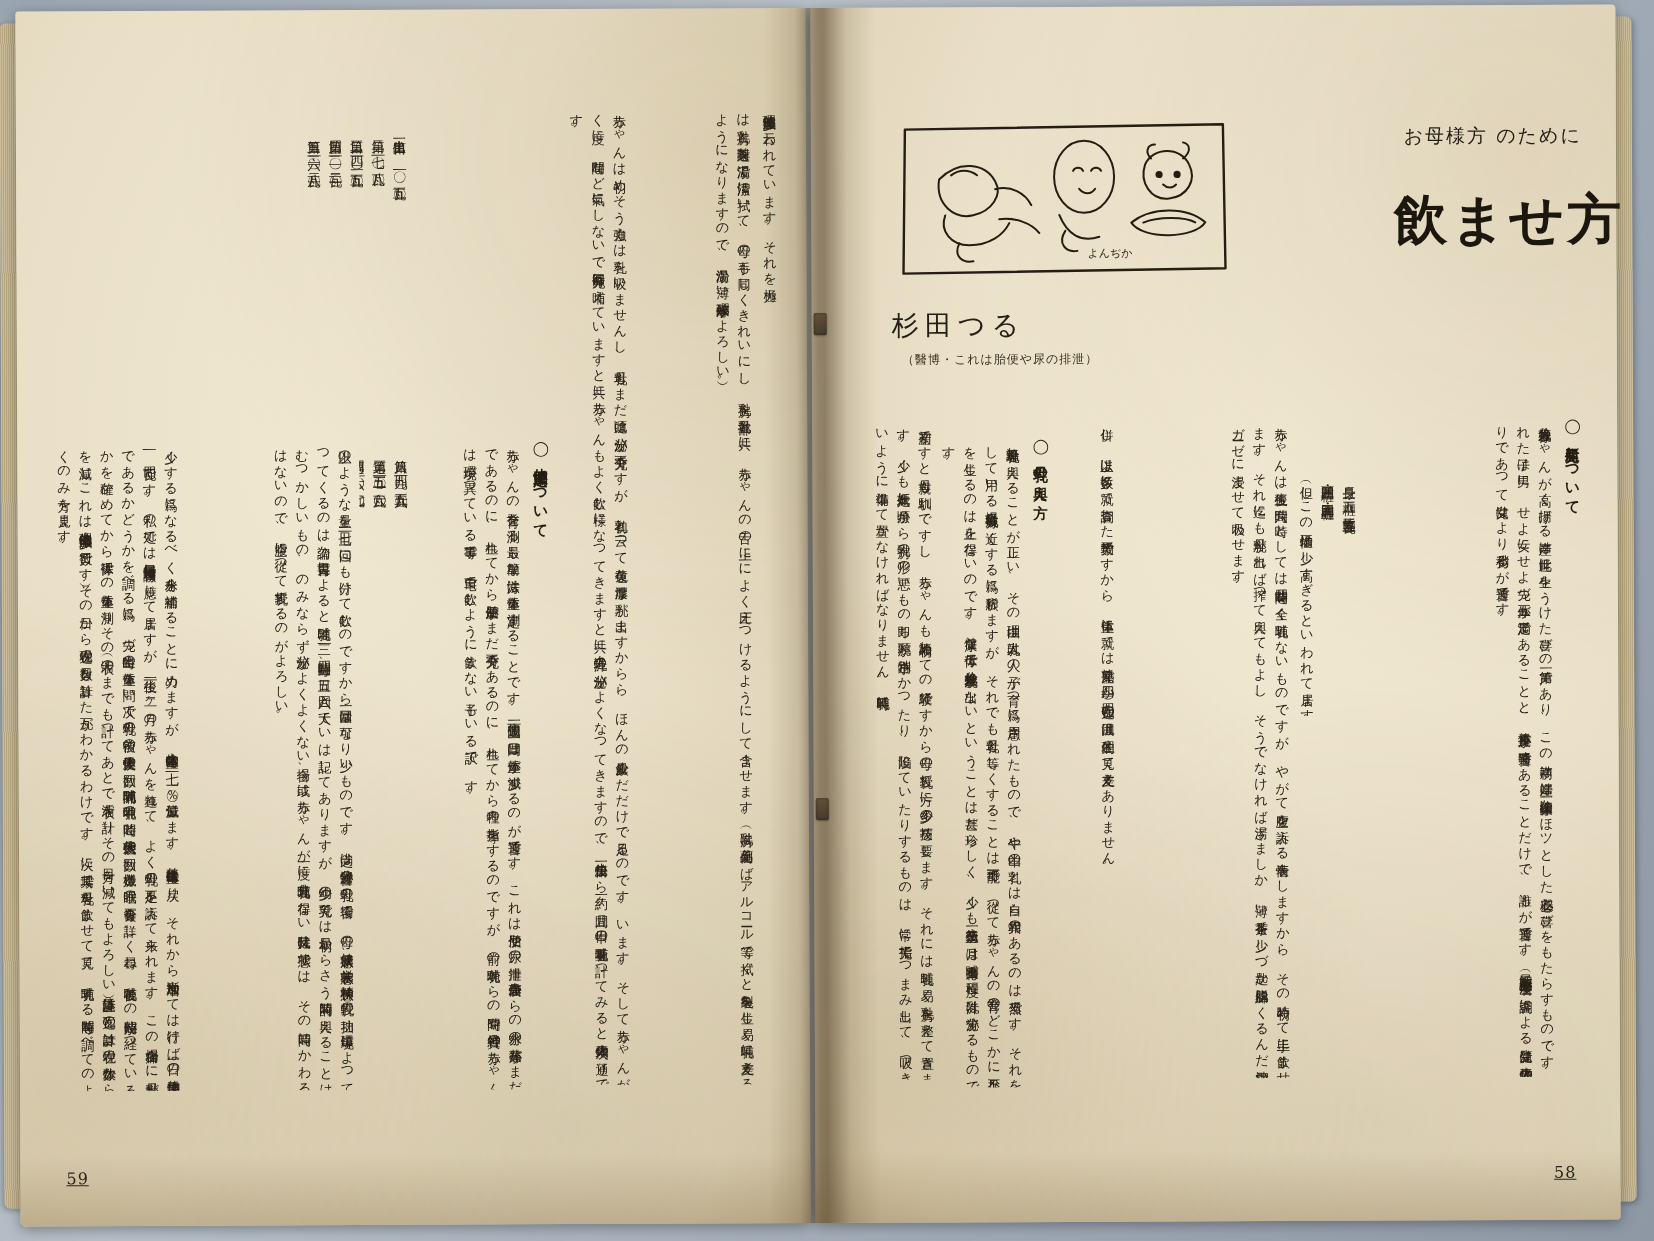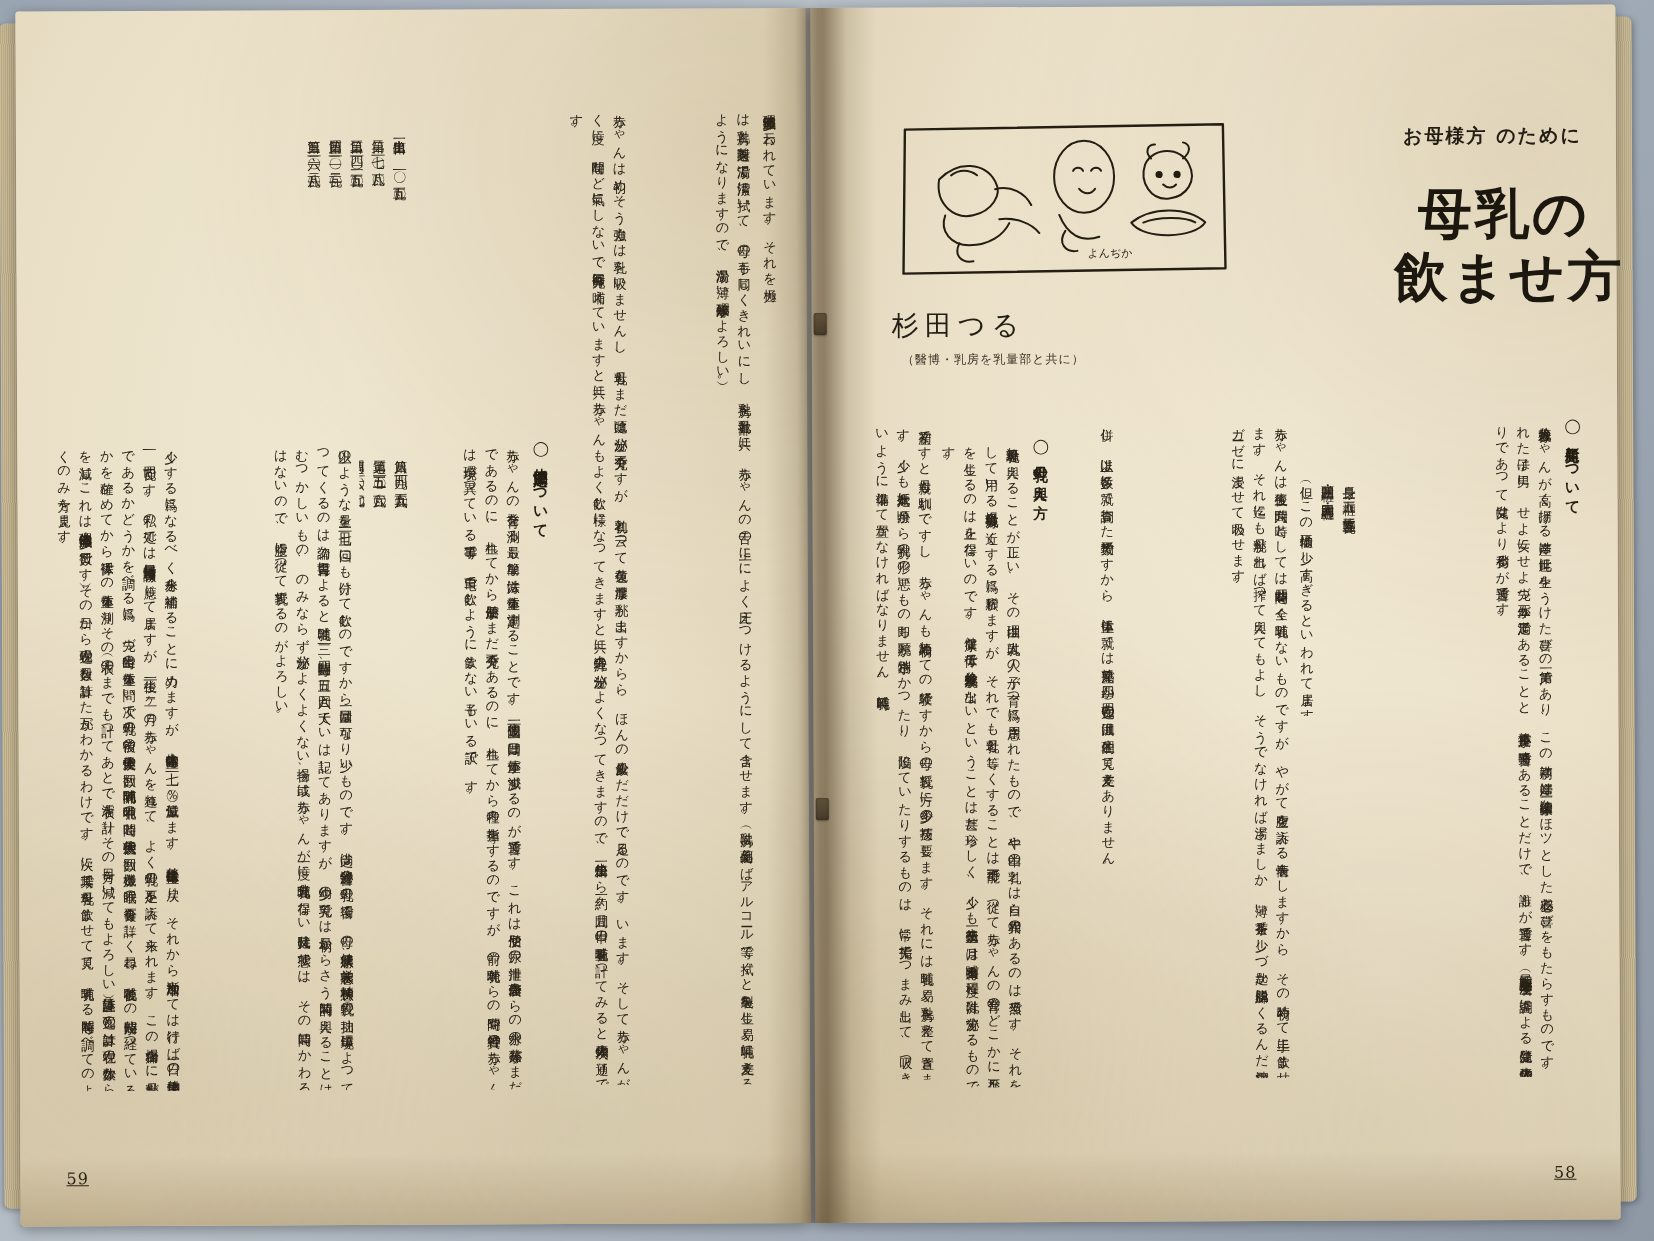--- a/index.html
+++ b/index.html
@@ -121,21 +121,20 @@
 
   
   #rp-kicker {
     position: absolute;
     right: 34px;
     top: 118px;
     font-size: 19px;
     color: #241e15;
     letter-spacing: 2px;
     white-space: nowrap;
-    font-weight: bold;
   }
   #rp-title {
     position: absolute;
     right: 26px;
     top: 180px;
     width: 300px;
     text-align: right;
     color: #1d180f;
     font-weight: bold;
     line-height: 1.05;
@@ -286,26 +285,25 @@
           <path d="M232 104 C252 88, 288 88, 306 104 C296 120, 244 122, 232 104 Z"></path>
           <path d="M244 104 C258 98, 286 98, 296 104"></path>
 
           <text x="188" y="138" font-size="11" fill="#241d12" stroke="none" font-family="DejaVu Serif, serif">よんぢか</text>
         </svg>
       </div>
 
       <div id="rp-kicker">お母様方 のために</div>
 
       <div id="rp-title">
-        <span class="l1">母乳の</span>
         <span class="l2">飲ませ方</span>
       </div>
 
       <div id="rp-author">杉田つる</div>
-      <div id="rp-affil">（醫博・乳房を乳量部と共に）</div>
+      <div id="rp-affil">（醫博・これは胎便や尿の排泄）</div>
 
       <div class="sec-head" style="right:36px; top:412px;">◯新生兒について</div>
 
       <div class="col" style="right:62px; top:412px; height:660px; width:190px;">分娩直後赤ちゃんが高く揚げる産声は此世に生をうけた喜びの第一声であり、この初声は産婦は勿論一家全体にほツとした安心感と喜びをもたらすものです。生れた子は男に せよ女にせよ先づ五体が満足であることと、体重身長が略普通であることだけで、誰もが普通です。最近（昭和十五年度）厚生省の調査による新生兒は大体平均次の通りであつて女兒はよゝり稍劣るが普通です。</div>
 
       <div class="col" style="right:258px; top:470px; height:240px; width:62px;">身長　五一・二糎　体重三〇五〇瓦
 頭囲三三・三糎　胸囲三二・五糎
 （但しこの平均値は少し高すぎるといわれて居ますが、最近全体として平均値の向上は否定できないようです）</div>
 
       <div class="col" style="right:326px; top:412px; height:660px; width:170px;">赤ちゃんは生後五、六時間、時としては廿四時間を全く哺乳しないものですが、やがて空腹を訴える表情をしますから、その時初めて上手に飲ませます。それ迄にも母乳が出れば搾つて與えてもよし、そうでなければ湯ざましか、薄い番茶を少しづゝ匙か脱脂綿にくるんだ清潔なガーゼに浸ませて吸わせます。</div>

